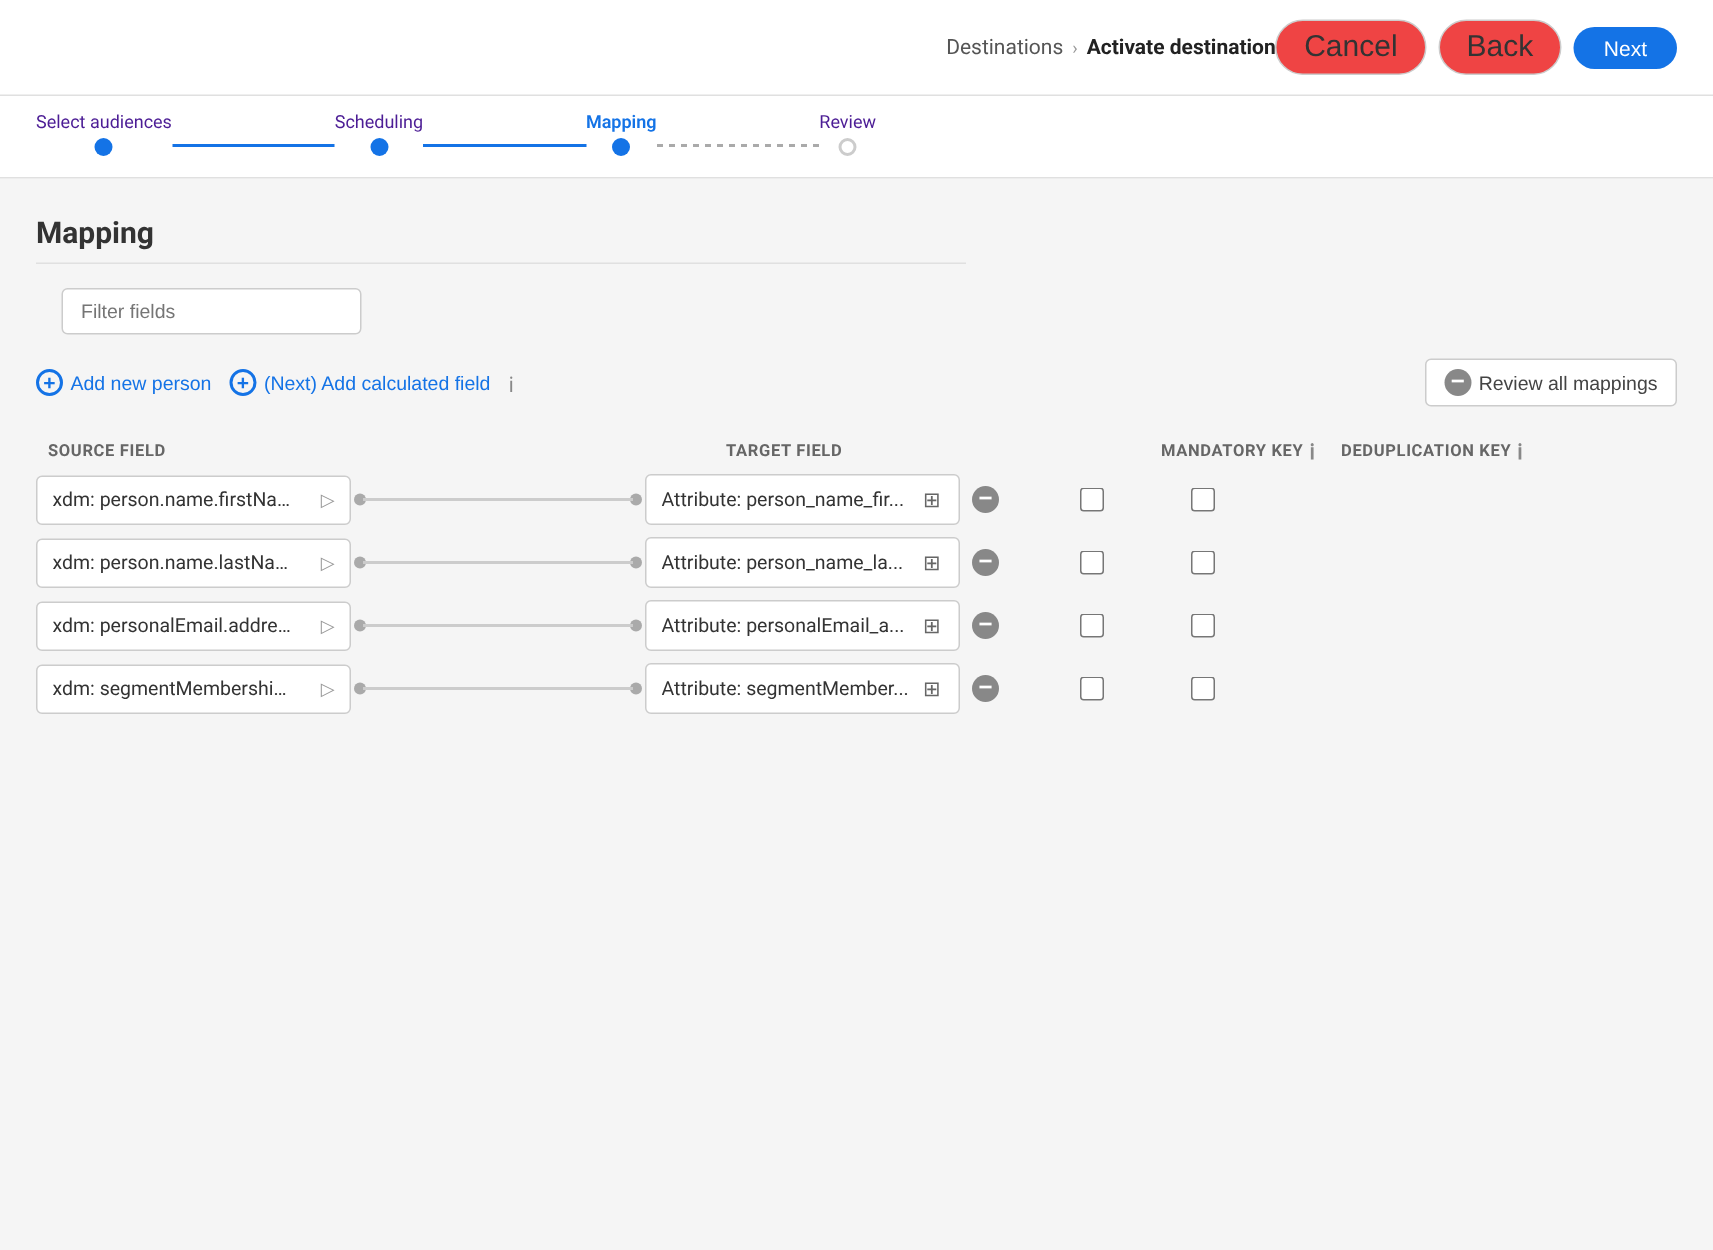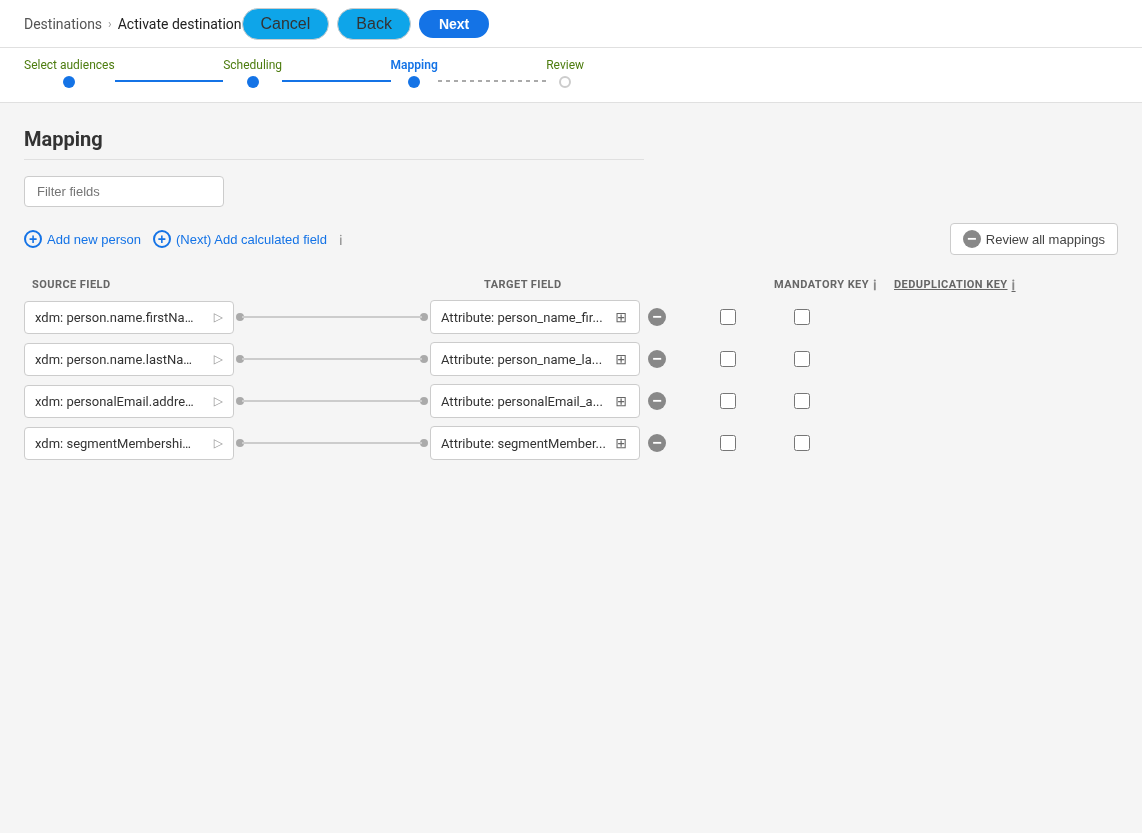--- a/index.html
+++ b/index.html
@@ -7,83 +7,83 @@
       font-family: -apple-system, BlinkMacSystemFont, 'Segoe UI', Roboto, Arial, sans-serif;
       background: #f5f5f5;
       color: #333;
       font-size: 14px;
     }
 
     
     .header {
       display: flex;
       align-items: center;
-      justify-content: flex-start;
+      justify-content: flex-end;
       padding: 0 24px;
-      height: 48px;
+      height: 64px;
       background: #fff;
       border-bottom: 1px solid #e0e0e0;
     }
     .header-left {
       display: flex;
       align-items: center;
       gap: 6px;
       font-size: 14px;
     }
     .breadcrumb-destinations {
       color: #555;
       font-weight: 400;
     }
     .breadcrumb-chevron {
       color: #999;
       font-size: 12px;
     }
     .breadcrumb-current {
-      font-weight: 400;
+      font-weight: 700;
       color: #222;
     }
     .header-buttons {
       display: flex;
       align-items: center;
       gap: 8px;
     }
     .btn-cancel, .btn-back {
-      background: #0ea5e9;
+      background: #ef4444;
       border: 1px solid #ccc;
       border-radius: 20px;
       padding: 6px 18px;
-      font-size: 16px;
+      font-size: 20px;
       cursor: pointer;
       color: #333;
     }
     .btn-next {
       background: #1473e6;
       color: #fff;
       border: none;
       border-radius: 20px;
       padding: 6px 20px;
       font-size: 14px;
-      font-weight: 700;
+      font-weight: 400;
       cursor: pointer;
     }
 
     
     .stepper-container {
       background: #fff;
       padding: 10px 24px 14px;
       border-bottom: 1px solid #e0e0e0;
     }
     .stepper-step {
       display: flex;
       flex-direction: column;
       align-items: center;
     }
     .stepper-step-label {
       font-size: 12px;
-      color: #4d7c0f;
+      color: #4c1d95;
       margin-bottom: 4px;
       white-space: nowrap;
     }
     .stepper-step-label.active {
       color: #1473e6;
       font-weight: 600;
     }
     .stepper-dot {
       width: 12px;
       height: 12px;
@@ -130,20 +130,21 @@
       margin-bottom: 16px;
     }
     .filter-input {
       border: 1px solid #ccc;
       border-radius: 4px;
       padding: 7px 12px;
       font-size: 13px;
       width: 200px;
       outline: none;
       background: #fff;
+      margin-left: 17px;
     }
 
     
     .actions-row {
       display: flex;
       align-items: center;
       justify-content: space-between;
       margin-bottom: 20px;
     }
     .actions-left {
@@ -197,21 +198,21 @@
       padding: 0 0 6px 0;
       font-size: 11px;
       font-weight: 700;
       color: #666;
       text-transform: uppercase;
       letter-spacing: 0.04em;
     }
     .col-source { width: 240px; flex-shrink: 0; padding-left: 8px; }
     .col-target { width: 240px; flex-shrink: 0; }
     .col-mandatory { width: 120px; flex-shrink: 0; display: flex; align-items: center; gap: 4px; }
-    .col-dedup { width: 140px; flex-shrink: 0; display: flex; align-items: center; gap: 4px; text-decoration: underline; }
+    .col-dedup { width: 140px; flex-shrink: 0; display: flex; align-items: center; gap: 4px; }
 
     .mapping-row {
       display: flex;
       align-items: center;
       margin-bottom: 8px;
       gap: 0;
     }
     .source-field-box {
       width: 210px;
       border: 1px solid #ccc;

